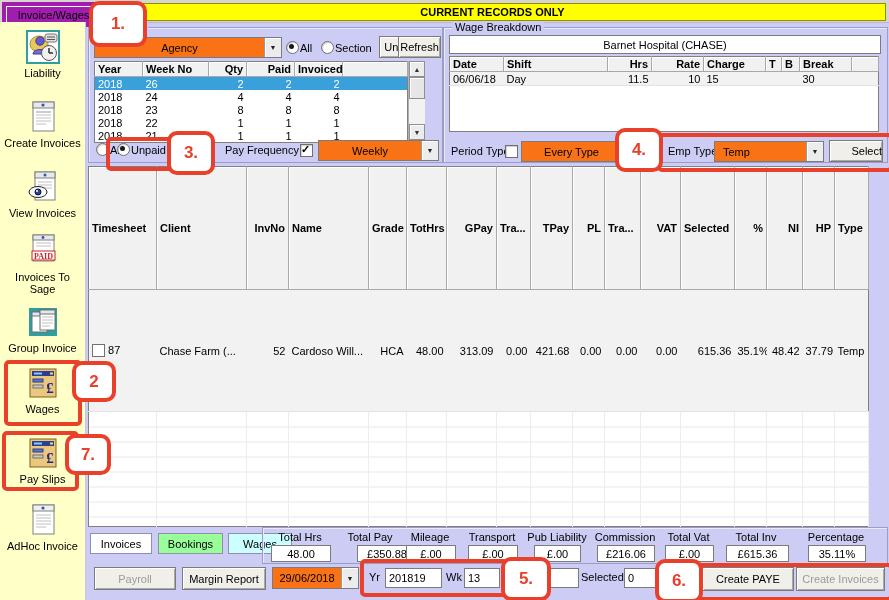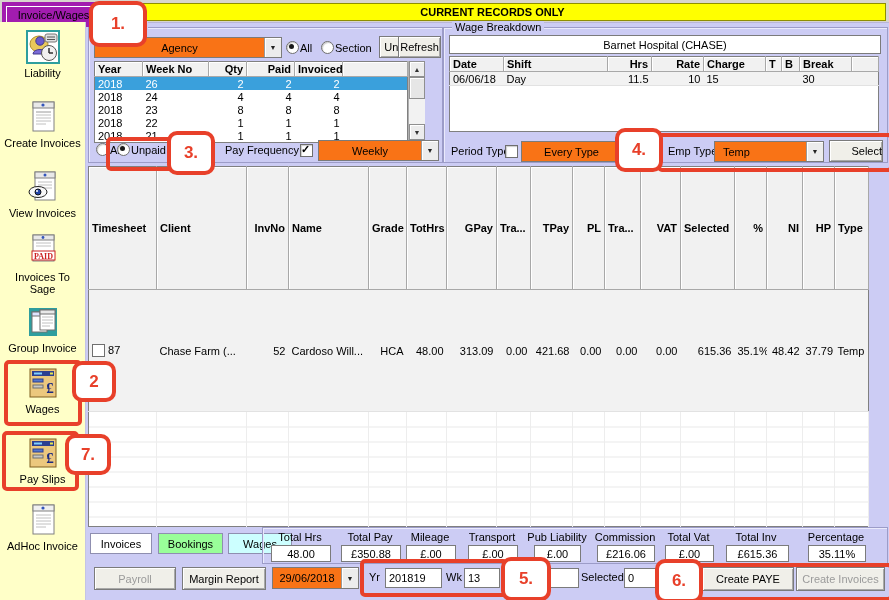--- a/index.html
+++ b/index.html
@@ -438,21 +438,21 @@
       <span>Wages</span>
     </div>
 
   <div class="grp" style="left:262px;top:527px;width:624px;height:35px;">
     <div class="tot-item" style="left:4px;top:3px;width:66px;">
       <span class="tlab">Total Hrs</span>
       <div class="fld" style="width:58px;margin-left:4px;">48.00</div>
     </div>
     <div class="tot-item" style="left:74px;top:3px;width:66px;">
       <span class="tlab">Total Pay</span>
-      <div class="fld" style="width:58px;margin-left:4px;">£350.88</div>
+      <div class="fld" style="width:58px;margin-left:20px;">£350.88</div>
     </div>
     <div class="tot-item" style="left:139px;top:3px;width:56px;">
       <span class="tlab">Mileage</span>
       <div class="fld" style="width:48px;margin-left:4px;">£.00</div>
     </div>
     <div class="tot-item" style="left:200px;top:3px;width:58px;">
       <span class="tlab">Transport</span>
       <div class="fld" style="width:48px;margin-left:5px;">£.00</div>
     </div>
     <div class="tot-item" style="left:263px;top:3px;width:62px;">

